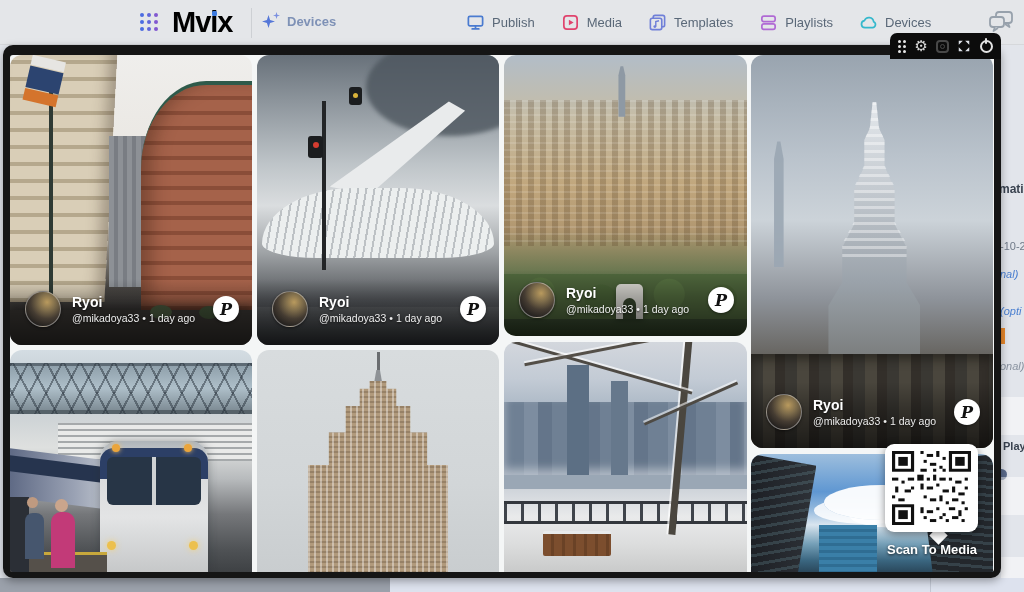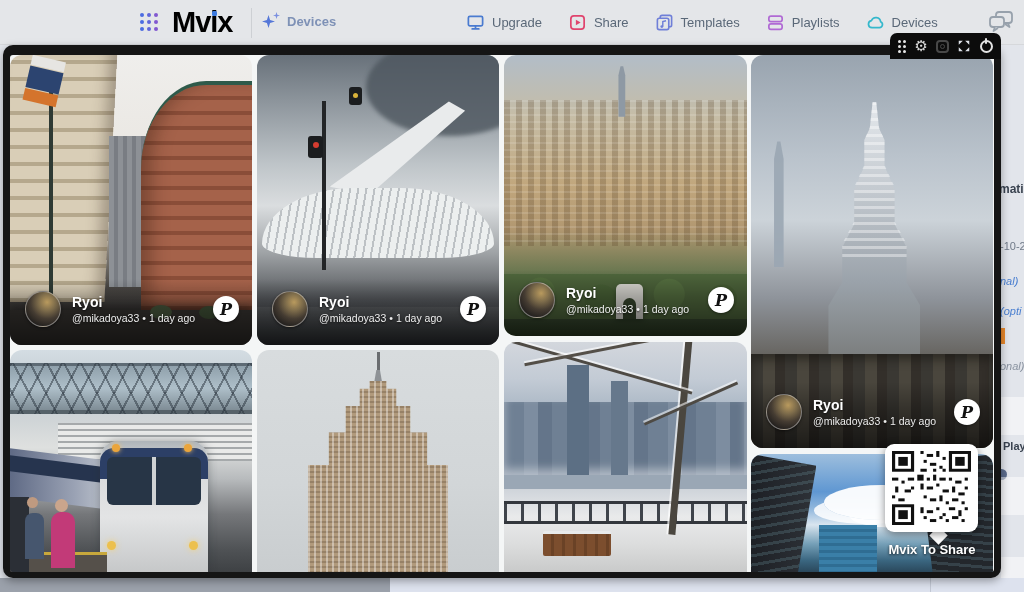--- a/index.html
+++ b/index.html
@@ -222,28 +222,28 @@
       </span>
       <span class="upgrade-label">Devices</span>
     </div>
 
     <div class="nav">
       <div class="nav-item">
         <svg width="19" height="19" viewBox="0 0 20 20">
             <rect x="2.5" y="3.5" width="15" height="10" rx="1.6" fill="none" stroke="#4a7bd0" stroke-width="1.8"></rect>
             <path d="M6.5 16.8h7M10 13.7v3" stroke="#4a7bd0" stroke-width="1.8" stroke-linecap="round" fill="none"></path>
           </svg>
-        <span class="nav-label">Upgrade</span>
+        <span class="nav-label">Publish</span>
       </div>
       <div class="nav-item">
         <svg width="19" height="19" viewBox="0 0 20 20">
             <rect x="3" y="3" width="14" height="14" rx="3.2" fill="none" stroke="#e0446e" stroke-width="1.8"></rect>
             <path d="M8.3 7.2l5 2.8-5 2.8z" fill="#e0446e"></path>
           </svg>
-        <span class="nav-label">Share</span>
+        <span class="nav-label">Media</span>
       </div>
       <div class="nav-item">
         <svg width="19" height="19" viewBox="0 0 20 20">
             <rect x="5.5" y="2.5" width="12" height="12" rx="2" fill="none" stroke="#6f7fd8" stroke-width="1.7"></rect>
             <rect x="2.5" y="5.5" width="12" height="12" rx="2" fill="#e4e6e9" stroke="#6f7fd8" stroke-width="1.7"></rect>
             <path d="M8.2 14.2V9l3.4-.8" stroke="#6f7fd8" stroke-width="1.5" fill="none"></path>
             <circle cx="7.2" cy="14.3" r="1.5" fill="#6f7fd8"></circle>
           </svg>
         <span class="nav-label">Templates</span>
       </div>
@@ -487,29 +487,29 @@
               <rect x="23" y="19" width="1" height="1"></rect>
             <rect x="10" y="22" width="1" height="1"></rect>
               <rect x="12" y="23" width="2" height="1"></rect>
               <rect x="15" y="22" width="1" height="1"></rect>
               <rect x="17" y="23" width="1" height="1"></rect>
             <rect x="19" y="22" width="2" height="1"></rect>
               <rect x="22" y="23" width="1" height="1"></rect>
           </g>
         </svg>
       </div>
-      <div class="qr-caption">Mvix To Share</div>
+      <div class="qr-caption">Scan To Media</div>
 
     </div>
   </div>
 
   <div class="sliver">
     <div class="frag b" style="left:-2px; top:137px;">mation</div>
     <div class="frag" style="left:-1px; top:195px;">-10-2</div>
-    <div class="frag link" style="left:-1px; top:230px;">nal)</div>
+    <div class="frag link" style="left:-1px; top:223px;">nal)</div>
     <div class="frag link" style="left:-1px; top:260px;">(opti</div>
     <div class="orange-bar"></div>
     <div class="frag muted" style="left:-1px; top:315px;">onal)</div>
     <div class="frag dark" style="left:2px; top:395px;">Playl</div>
     <div class="blue-dot"></div>
     <div class="row-strip" style="top:352px;"></div>
     <div class="row-strip" style="top:432px;"></div>
     <div class="row-strip" style="top:512px;"></div>
   </div>
 

